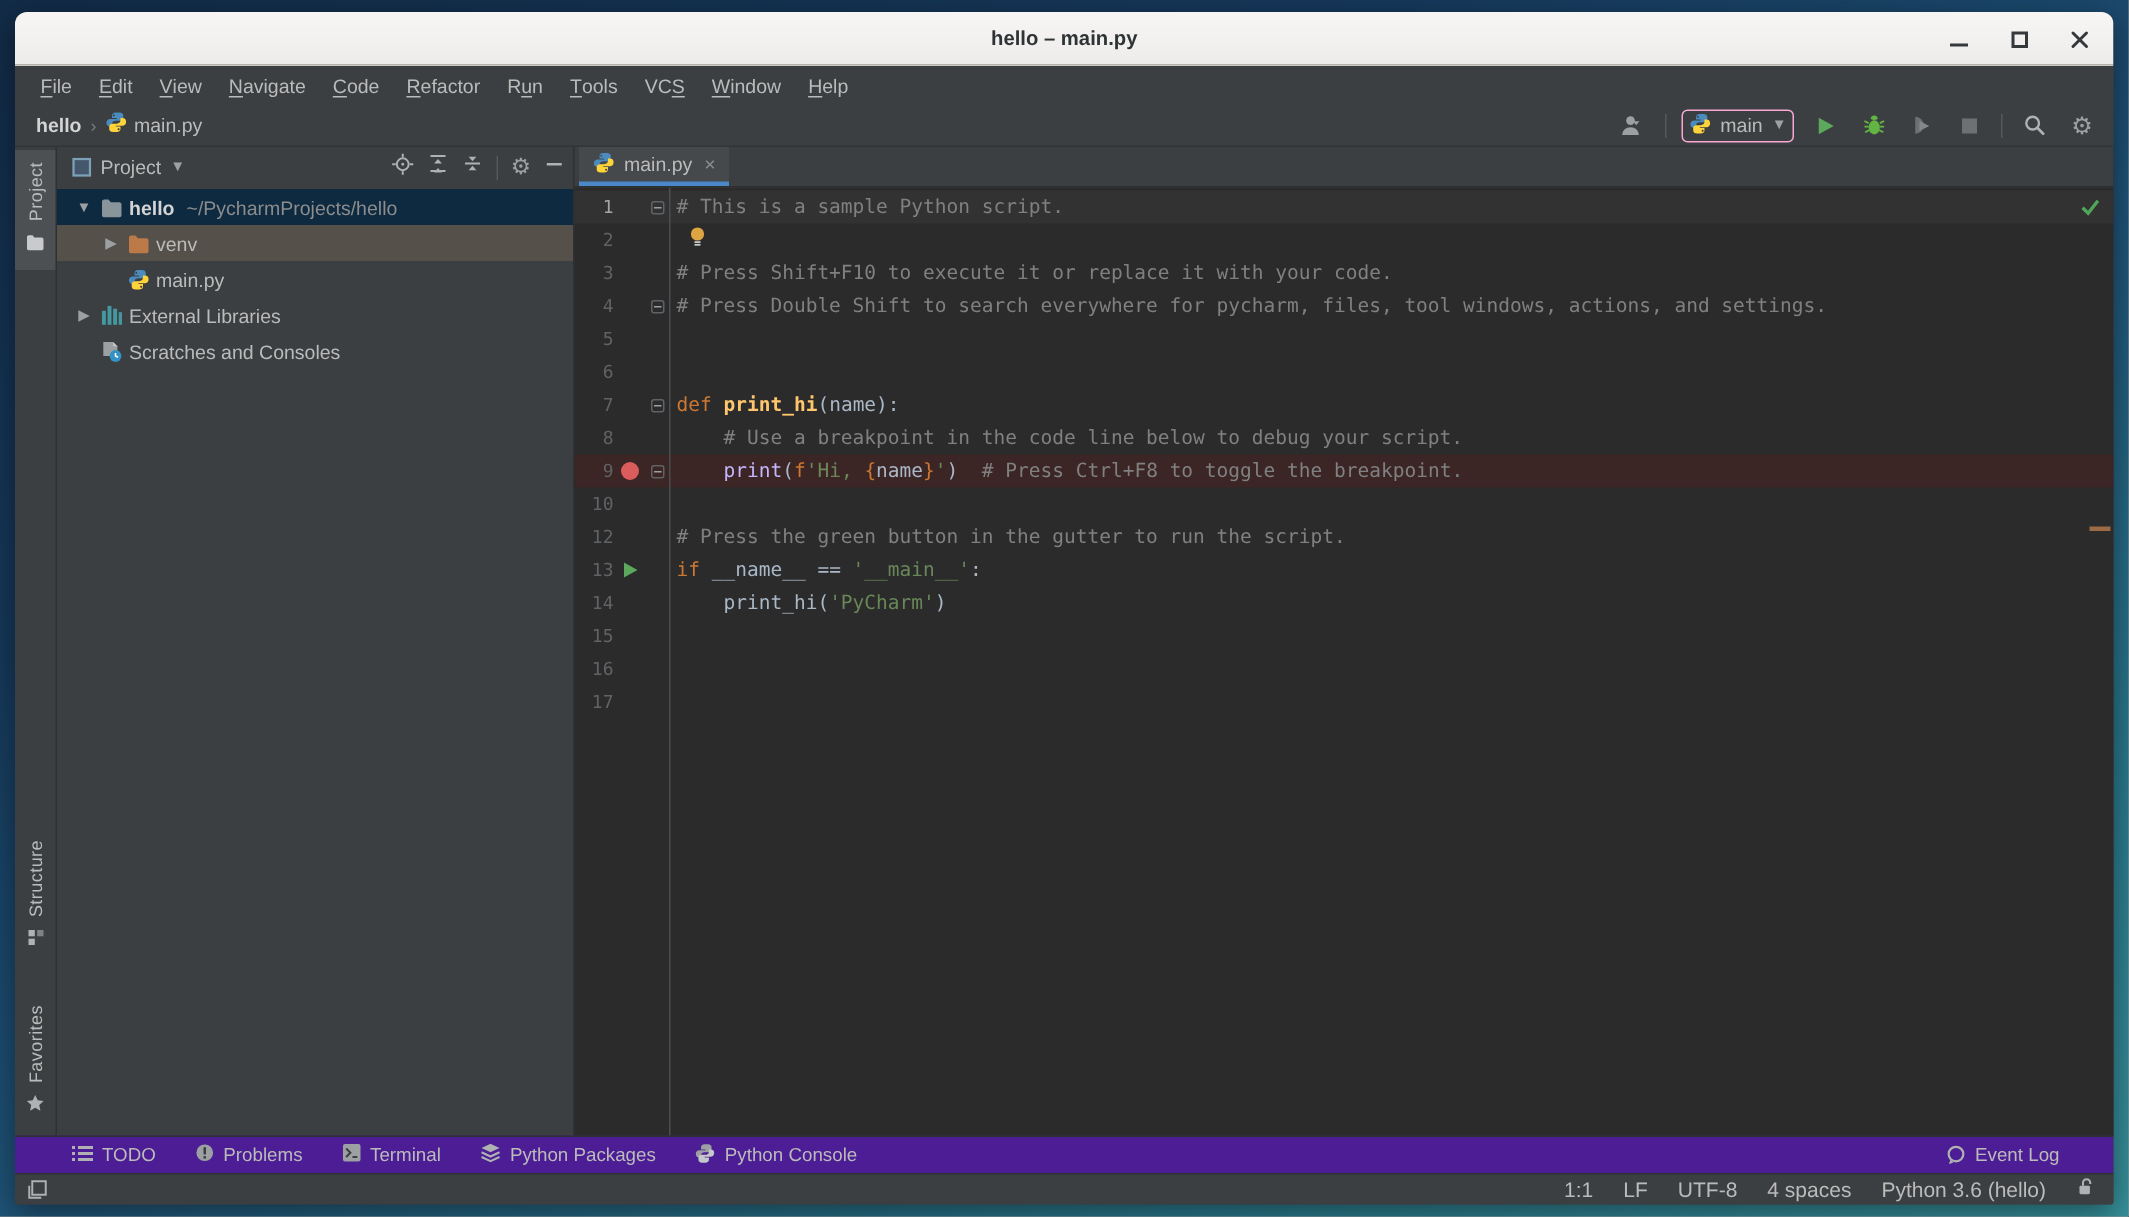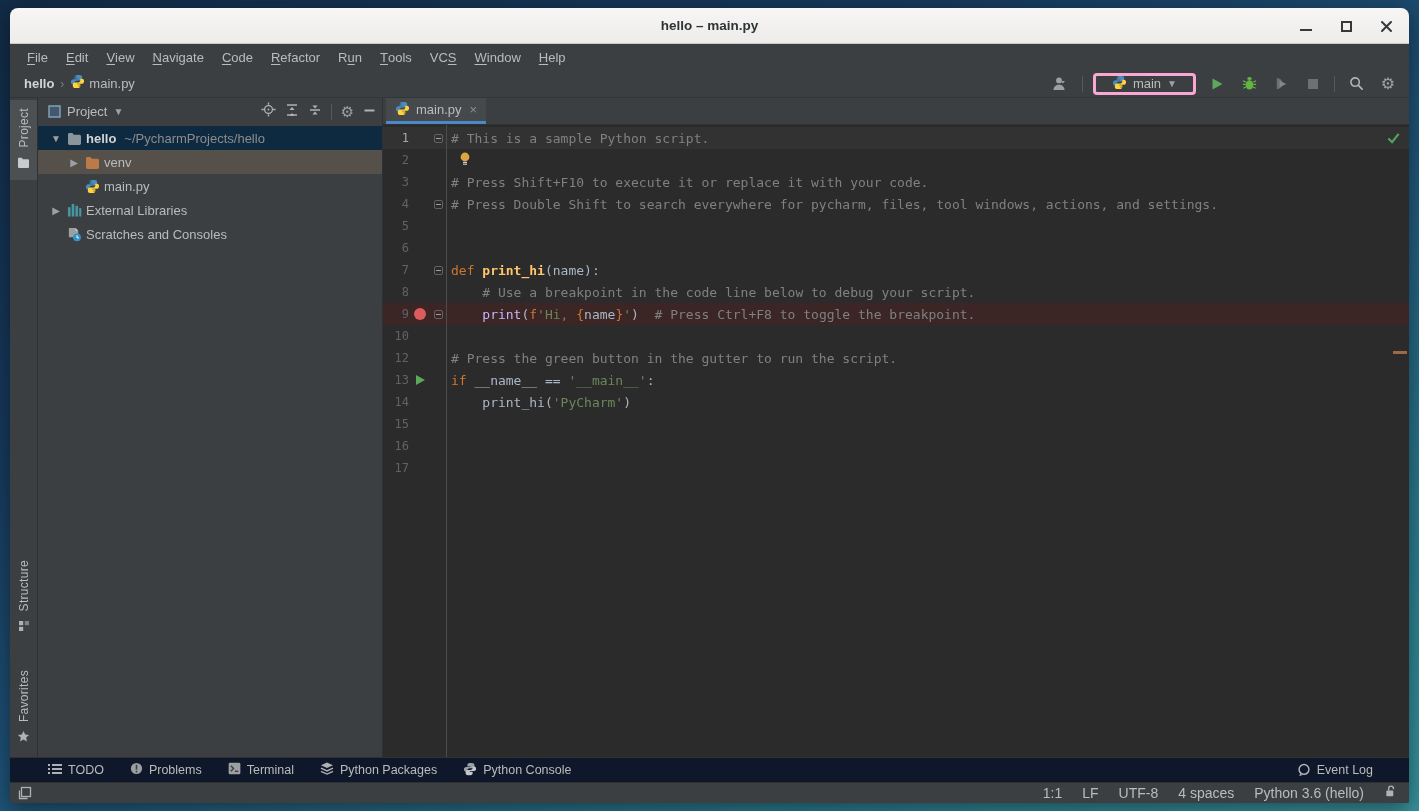--- a/index.html
+++ b/index.html
@@ -25,21 +25,21 @@
   .menu-item { color:#bbbbbb; font-size:13px; padding:0 9px; height:100%; display:flex; align-items:center; }
   .menu-item u { text-decoration:underline; text-underline-offset:2px; }
 
   
   .navbar { height:28px; flex:none; background:#3c3f41; display:flex; align-items:center; padding:0 10px 0 14px; border-bottom:1px solid #323537; }
   .crumb-project { color:#d4d4d4; font-weight:bold; font-size:13px; }
   .crumb-sep { color:#7d7d7d; margin:0 6px; font-size:12px; }
   .crumb-file { color:#bbbbbb; font-size:13px; margin-left:4px; }
   .navbar-right { margin-left:auto; display:flex; align-items:center; gap:10px; }
   .vsep { width:1px; height:16px; background:#55595b; }
-  .runconfig { display:flex; align-items:center; gap:6px; border:3px solid #f9a8d4; border-radius:4px; height:22px; padding:0 16px; color:#bbbbbb; font-size:13px; }
+  .runconfig { display:flex; align-items:center; gap:6px; border:1px solid #f9a8d4; border-radius:4px; height:22px; padding:0 4px; color:#bbbbbb; font-size:13px; }
   .tbtn { display:flex; align-items:center; justify-content:center; width:22px; height:22px; }
   .chev { color:#9da0a2; font-size:10px; }
 
   
   .main { flex:1; display:flex; min-height:0; background:#2b2b2b; }
   .stripe { width:28px; flex:none; background:#3c3f41; border-right:1px solid #2e3133; display:flex; flex-direction:column; align-items:center; padding:2px 0; }
   .stripe-spacer { margin-top:auto; }
   .stripe-btn { display:flex; flex-direction:column; align-items:center; gap:7px; padding:8px 0; width:100%; }
   .stripe-btn.active { background:rgba(255,255,255,.09); }
   .vlabel { writing-mode:vertical-rl; transform:rotate(180deg); color:#bbbbbb; font-size:12px; letter-spacing:.3px; }
@@ -87,21 +87,21 @@
   .tok-f { color:#ffc66d; font-weight:bold; }
   .tok-s { color:#6a8759; }
   .tok-o { color:#cc7832; }
   .tok-p { color:#a9b7c6; }
   .tok-u { color:#8a8a8a; text-decoration:underline; }
   .bulb { display:inline-flex; margin-left:8px; }
   .insp-check { position:absolute; top:7px; right:9px; }
   .stripe-mark { position:absolute; top:226px; right:2px; width:14px; height:3px; background:#9c6a44; }
 
   
-  .bottom-bar { height:25px; flex:none; background:#0f172a; border-top:1px solid #2e3133; display:flex; align-items:center; padding:0 14px 0 38px; }
+  .bottom-bar { height:25px; flex:none; background:#4c1d95; border-top:1px solid #2e3133; display:flex; align-items:center; padding:0 14px 0 38px; }
   .bb-item { display:flex; align-items:center; gap:6px; color:#bbbbbb; font-size:12.5px; margin-right:26px; }
   .eventlog { margin-left:auto; display:flex; align-items:center; gap:6px; color:#bbbbbb; font-size:12.5px; padding-right:22px; }
 
   .status-bar { height:21px; flex:none; background:#3c3f41; border-top:1px solid #2e3133; display:flex; align-items:center; padding:0 12px 0 8px; }
   .sb-left { display:flex; align-items:center; }
   .sb-right { margin-left:auto; display:flex; align-items:center; gap:20px; color:#bbbbbb; font-size:14px; }
   .uico { color:#9da0a2; }
 </style>
 </head>
 <body>

